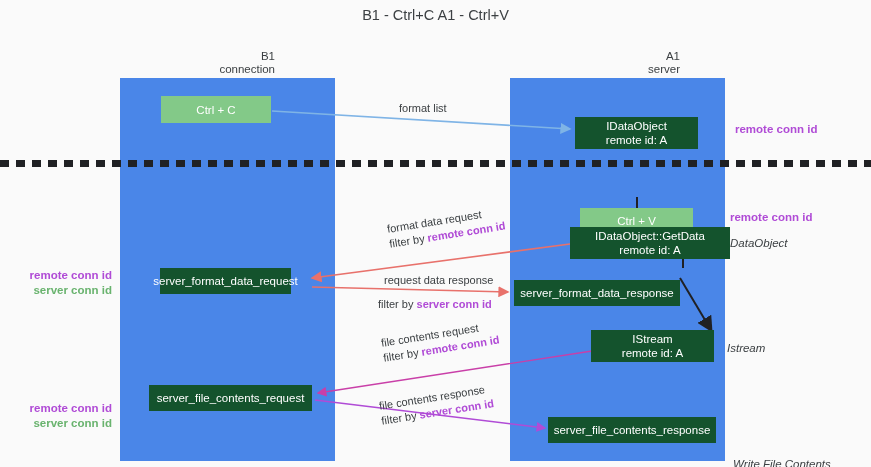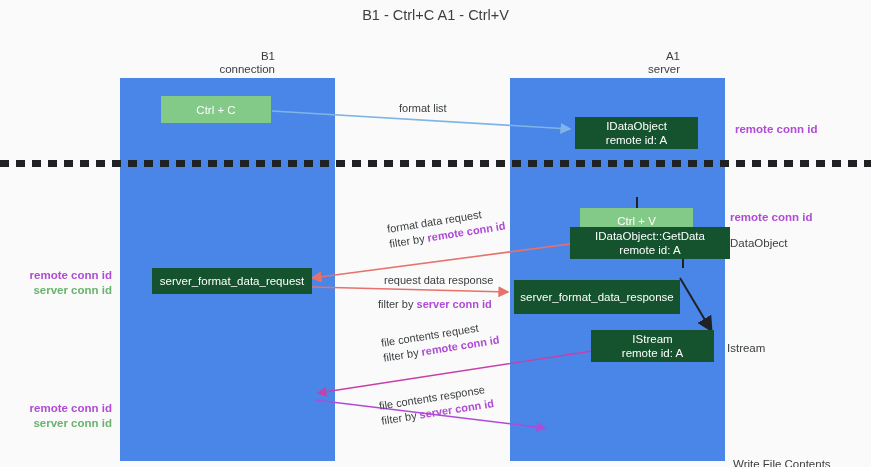--- a/index.html
+++ b/index.html
@@ -81,21 +81,21 @@
   .box.orange { background: #14532d; }
   .box .l2 { display: block; }
   
   .side-label {
     position: absolute;
     font-size: 11.5px;
     line-height: 15px;
   }
   .side-label .purple { color: #b04bd6; font-weight: bold; display: block; }
   .side-label .green  { color: #69b36e; font-weight: bold; display: block; }
-  .side-label .plain  { color: #3c4043; display: block; }
+  .side-label .plain  { color: #3c4043; display: block; font-style: italic; }
   .side-label.right-al { text-align: right; }
   
   .edge-label {
     position: absolute;
     font-size: 11px;
     line-height: 15px;
     color: #3c4043;
     white-space: nowrap;
   }
   .edge-label .purple { color: #b04bd6; font-weight: bold; }
@@ -178,34 +178,40 @@
 
   <div class="box green" style="left:580px; top:172px; width:113px; height:25px;margin-top:36px;">
     <span>Ctrl + V</span>
   </div>
 
   <div class="box orange" style="left:570px; top:227px; width:160px; height:32px;">
     <span>IDataObject::GetData</span>
     <span class="l2">remote id: A</span>
   </div>
 
-  <div class="box orange" style="left:152px; top:268px; width:160px; height:26px;">
+  <div class="box orange" style="left:160px; top:268px; width:131px; height:26px;">
     <span>server_format_data_request</span>
   </div>
 
-  <div class="box orange" style="left:514px; top:280px; width:166px; height:34px;">
+  <div class="box orange" style="left:514px; top:280px; width:166px; height:26px;">
     <span>server_format_data_response</span>
   </div>
 
   <div class="box orange" style="left:591px; top:330px; width:123px; height:32px;">
     <span>IStream</span>
     <span class="l2">remote id: A</span>
   </div>
 
-
+  <div class="box orange" style="left:149px; top:385px; width:163px; height:26px;">
+    <span>server_file_contents_request</span>
+  </div>
+
+  <div class="box orange" style="left:548px; top:417px; width:168px; height:26px;">
+    <span>server_file_contents_response</span>
+  </div>
 
   <div class="divider"></div>
 
   <div class="edge-label" style="left:399px; top:101px;">
     <span>format list</span>
   </div>
 
   <div class="edge-label rot-up" style="left:386px; top:222px;">
     <div>format data request</div>
     <div><span>filter by </span><span class="purple">remote conn id</span></div>

